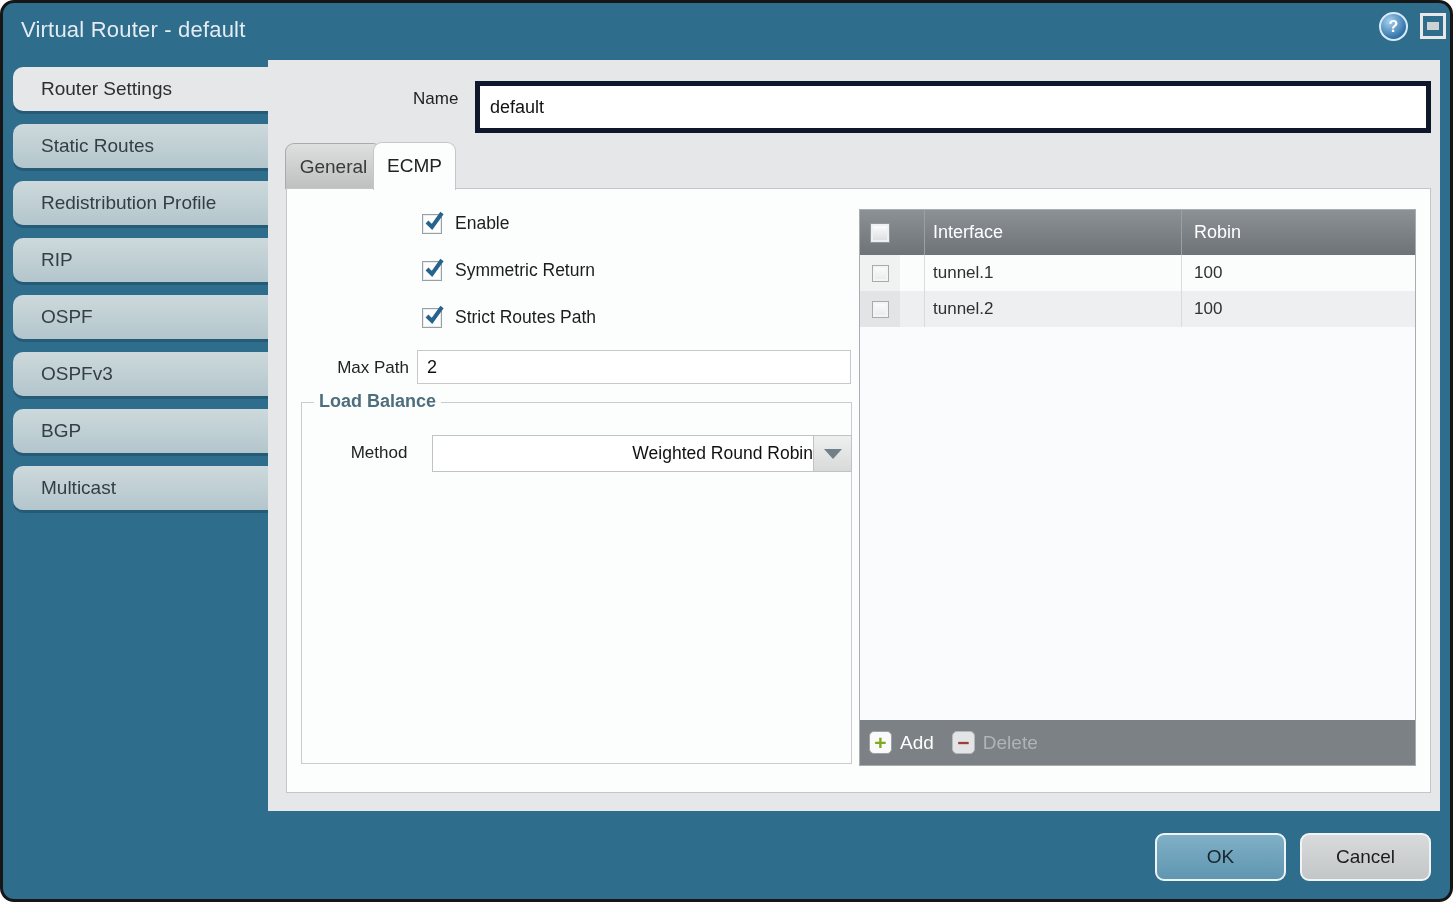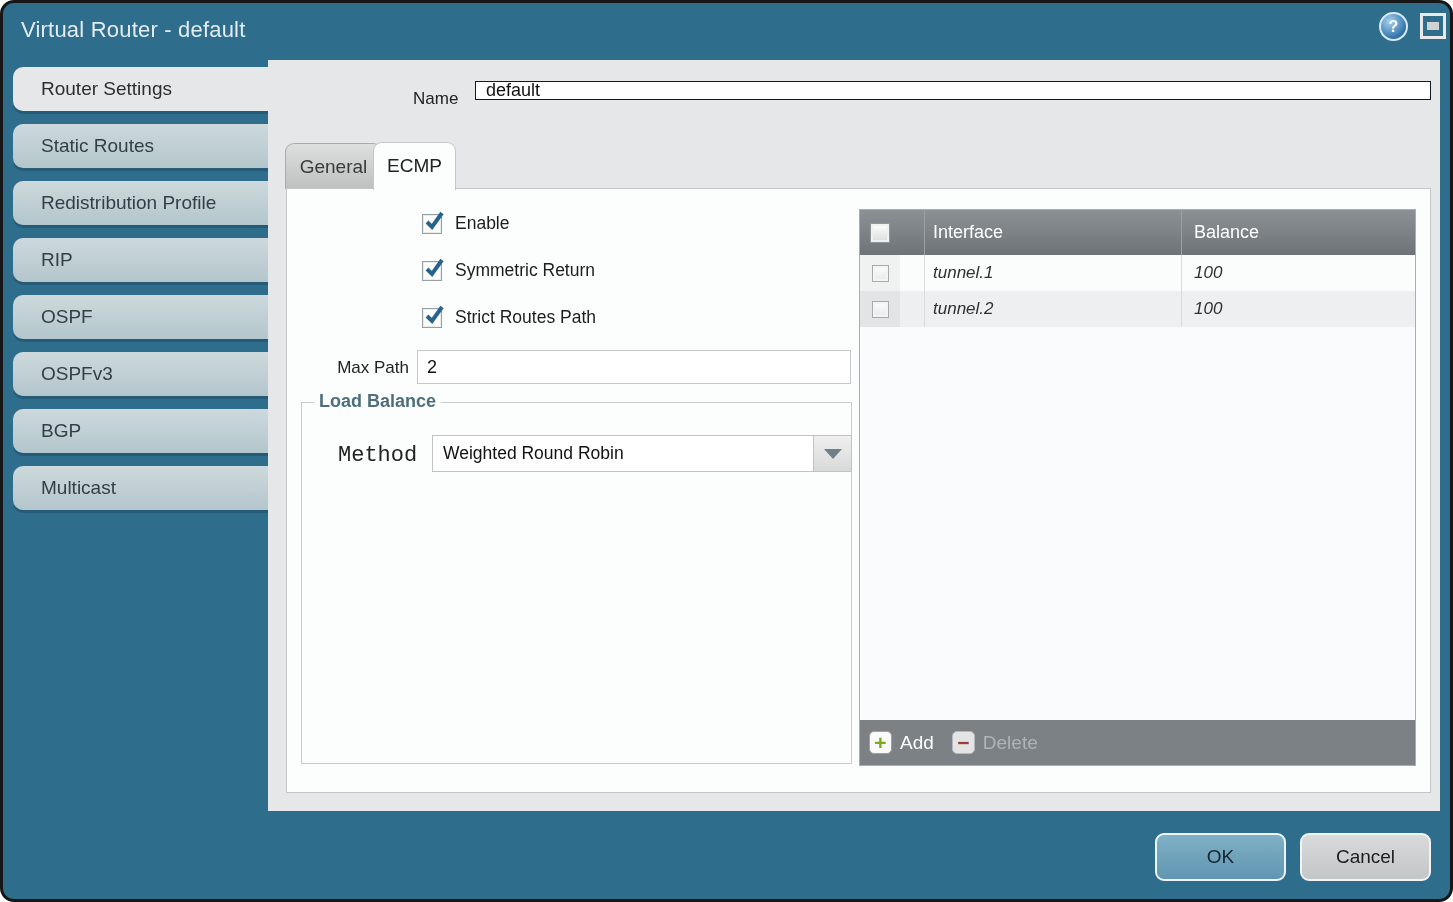--- a/index.html
+++ b/index.html
@@ -38,22 +38,22 @@
     background:#e6e7e8; color:#2e2e2e;
     box-shadow:0 3px 0 rgba(10,40,60,.25);
   }
   
   .main-panel{
     position:absolute; left:265px; top:57px; width:1172px; height:751px;
     background:#e6e7e8;
   }
   .name-label{ position:absolute; left:145px; top:29px; font-size:17px; color:#222; }
   .name-input{
-    position:absolute; left:207px; top:21px; width:956px; height:19px;
-    border:1px solid #0f172a; background:#ffffff; font-size:18px; color:#111;
+    position:absolute; left:207px; top:21px; width:956px; height:52px;
+    border:5px solid #0f172a; background:#ffffff; font-size:18px; color:#111;
     padding:0 10px; font-family:inherit; outline:none;
   }
   
   .tab{ position:absolute; height:46px; top:83px; text-align:center; font-size:19px; line-height:46px; cursor:pointer; }
   .tab-general{
     left:17px; width:97px;
     background:linear-gradient(180deg,#dedfdf,#bebfbf);
     border:1px solid #a9abac; border-bottom:none; border-radius:9px 9px 0 0; color:#3a3a3a;
   }
   .tab-ecmp{
@@ -83,42 +83,42 @@
   }
   
   .lb-fieldset{
     position:absolute; left:14px; top:213px; width:551px; height:362px;
     border:1px solid #c9cbcc;
   }
   .lb-legend{
     position:absolute; left:12px; top:-12px; padding:0 5px; background:#fcfdfd;
     font-size:18px; font-weight:bold; color:#4e6e7e;
   }
-  .method-label{ position:absolute; left:36px; top:40px; width:82px; text-align:left; font-size:22px; color:#222;font-family:Liberation Mono, monospace; }
+  .method-label{ position:absolute; left:36px; top:40px; width:82px; text-align:center; font-size:17px; color:#222; }
   .dropdown{
     position:absolute; left:130px; top:32px; width:420px; height:37px;
-    background:#ffffff; border:1px solid #bfc3c5; display:flex; cursor:pointer;
+    background:#ffffff; border:1px solid #bfc3c5; display:flex; cursor:pointer;text-align:right;
   }
   .dropdown .value{ flex:1; font-size:17.5px; color:#111; line-height:35px; padding-left:10px; }
   .dropdown .dd-btn{
     width:38px; border-left:1px solid #bfc3c5;
     background:linear-gradient(180deg,#efefef,#d8d9d9);
     display:flex; align-items:center; justify-content:center;
   }
   .dd-arrow{ width:0; height:0; border-left:9px solid transparent; border-right:9px solid transparent; border-top:10px solid #6f8089; }
   
   .iface-table{
     position:absolute; left:572px; top:20px; width:557px; height:557px;
     border:1px solid #aaadaf; display:flex; flex-direction:column; background:#fafbfb;
   }
   .t-header{
     height:45px; display:flex; align-items:stretch;
     background:linear-gradient(180deg,#8b9195,#6d7377); color:#fff; font-size:18px;
   }
-  .t-row{ height:36px; display:flex; align-items:stretch; font-size:17px; color:#303030; cursor:pointer;font-style:italic; }
+  .t-row{ height:36px; display:flex; align-items:stretch; font-size:17px; color:#303030; cursor:pointer; }
   .t-row.odd{ background:#fbfcfc; }
   .t-row.even{ background:#edeff0; }
   .col-cb{ width:40px; display:flex; align-items:center; justify-content:center; }
   .t-row .col-cb{ background:rgba(60,70,75,.06); }
   .col-iface{ width:257px; display:flex; align-items:center; padding-left:8px;margin-left:24px; }
   .col-weight{ flex:1; display:flex; align-items:center; padding-left:12px; }
   .t-header .col-iface, .t-header .col-weight{ border-left:1px solid #9aa0a3; }
   .t-row .col-iface, .t-row .col-weight{ border-left:1px solid #d9dbdc; }
   .hdr-checkbox{
     width:20px; height:20px; background:linear-gradient(180deg,#ffffff,#d9dcdd);
@@ -228,21 +228,21 @@
           </div>
         </div>
       </div>
 
       <div class="iface-table">
         <div class="t-header">
           <div class="col-cb">
             <div class="hdr-checkbox"></div>
           </div>
           <div class="col-iface">Interface</div>
-          <div class="col-weight">Balance</div>
+          <div class="col-weight">Robin</div>
         </div>
 
         <div class="t-row odd">
           <div class="col-cb">
             <div class="row-checkbox"></div>
           </div>
           <div class="col-iface">tunnel.1</div>
           <div class="col-weight">100</div>
         </div>
 

